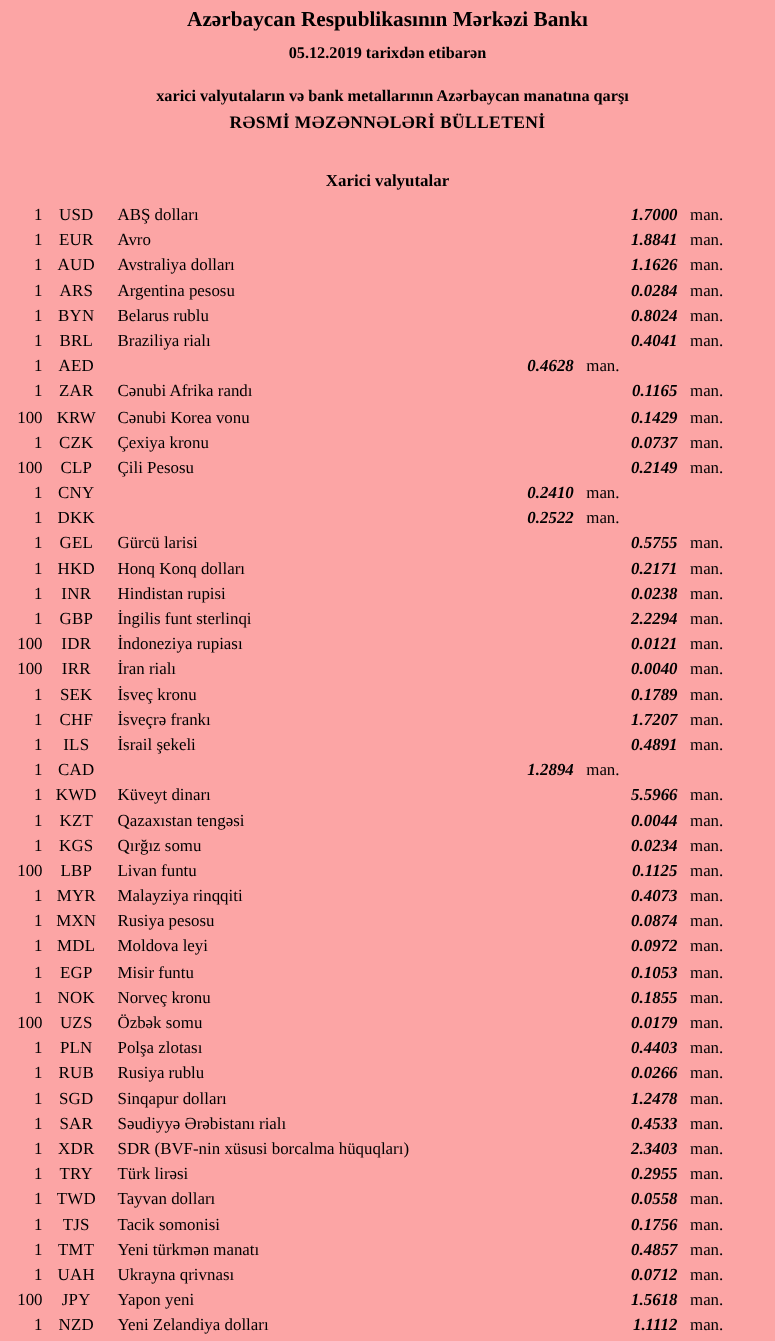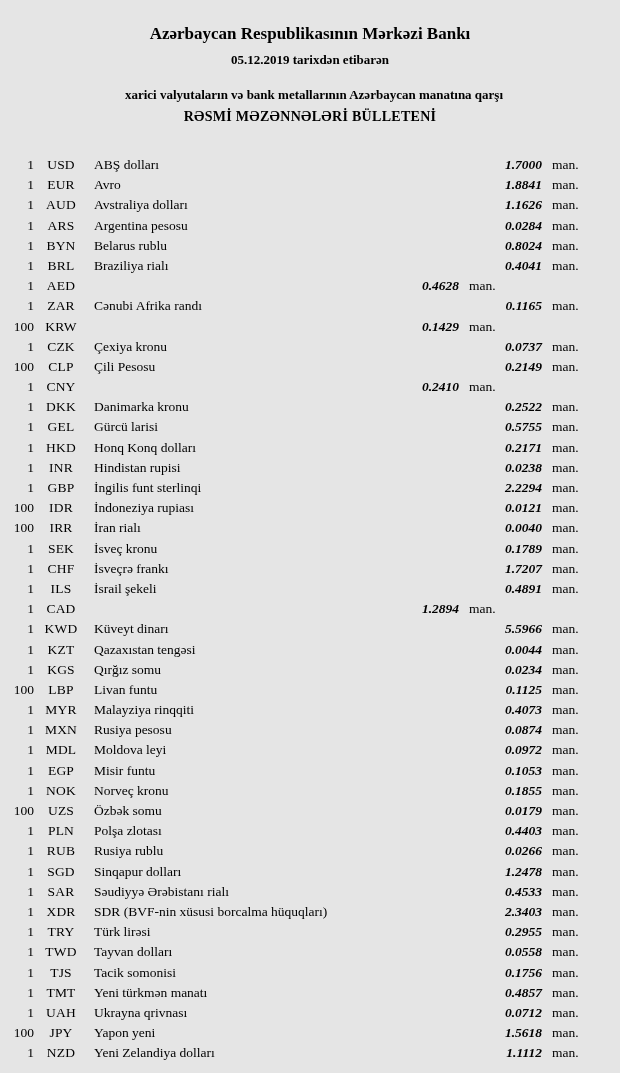--- a/index.html
+++ b/index.html
@@ -6,23 +6,23 @@
     margin: 0;
     padding: 0;
     background: #ffffff;
     color: #000000;
     font-family: "Liberation Serif", "DejaVu Serif", serif;
   }
   .page {
     width: 620px;
     height: 1073px;
     margin: 0 auto;
-    background: #e5e5e5;
+    background: #fca5a5;
     box-sizing: border-box;
-    padding: 18px 0 0 0;
+    padding: 0 0 0 0;
     overflow: hidden;
   }
   header { text-align: center; }
   .bank-title {
     font-size: 17px;
     font-weight: bold;
     margin: 6px 0 8px 0;
   }
   .date-line {
     font-size: 13px;
@@ -70,20 +70,21 @@
 <body>
 
 <div class="page">
   <header>
     <h1 class="bank-title">Azərbaycan Respublikasının Mərkəzi Bankı</h1>
     <p class="date-line">05.12.2019 tarixdən etibarən</p>
     <p class="subtitle">xarici valyutaların və bank metallarının Azərbaycan manatına qarşı</p>
     <p class="bulletin-title">RƏSMİ MƏZƏNNƏLƏRİ BÜLLETENİ</p>
   </header>
 
+  <h2 class="section-title">Xarici valyutalar</h2>
 
   <div class="rates" id="rates-container">
       <div class="rate-row">
         <span class="qty">1</span>
         <span class="code">USD</span>
         <span class="name">ABŞ dolları</span>
         <span class="rate">1.7000</span>
         <span class="unit">man.</span>
       </div>
       <div class="rate-row">
@@ -130,20 +131,21 @@
       <div class="rate-row">
         <span class="qty">1</span>
         <span class="code">ZAR</span>
         <span class="name">Cənubi Afrika randı</span>
         <span class="rate">0.1165</span>
         <span class="unit">man.</span>
       </div>
       <div class="rate-row">
         <span class="qty">100</span>
         <span class="code">KRW</span>
+        <span class="name">Cənubi Korea vonu</span>
         <span class="rate">0.1429</span>
         <span class="unit">man.</span>
       </div>
       <div class="rate-row">
         <span class="qty">1</span>
         <span class="code">CZK</span>
         <span class="name">Çexiya kronu</span>
         <span class="rate">0.0737</span>
         <span class="unit">man.</span>
       </div>
@@ -156,21 +158,20 @@
       </div>
       <div class="rate-row">
         <span class="qty">1</span>
         <span class="code">CNY</span>
         <span class="rate">0.2410</span>
         <span class="unit">man.</span>
       </div>
       <div class="rate-row">
         <span class="qty">1</span>
         <span class="code">DKK</span>
-        <span class="name">Danimarka kronu</span>
         <span class="rate">0.2522</span>
         <span class="unit">man.</span>
       </div>
       <div class="rate-row">
         <span class="qty">1</span>
         <span class="code">GEL</span>
         <span class="name">Gürcü larisi</span>
         <span class="rate">0.5755</span>
         <span class="unit">man.</span>
       </div>

